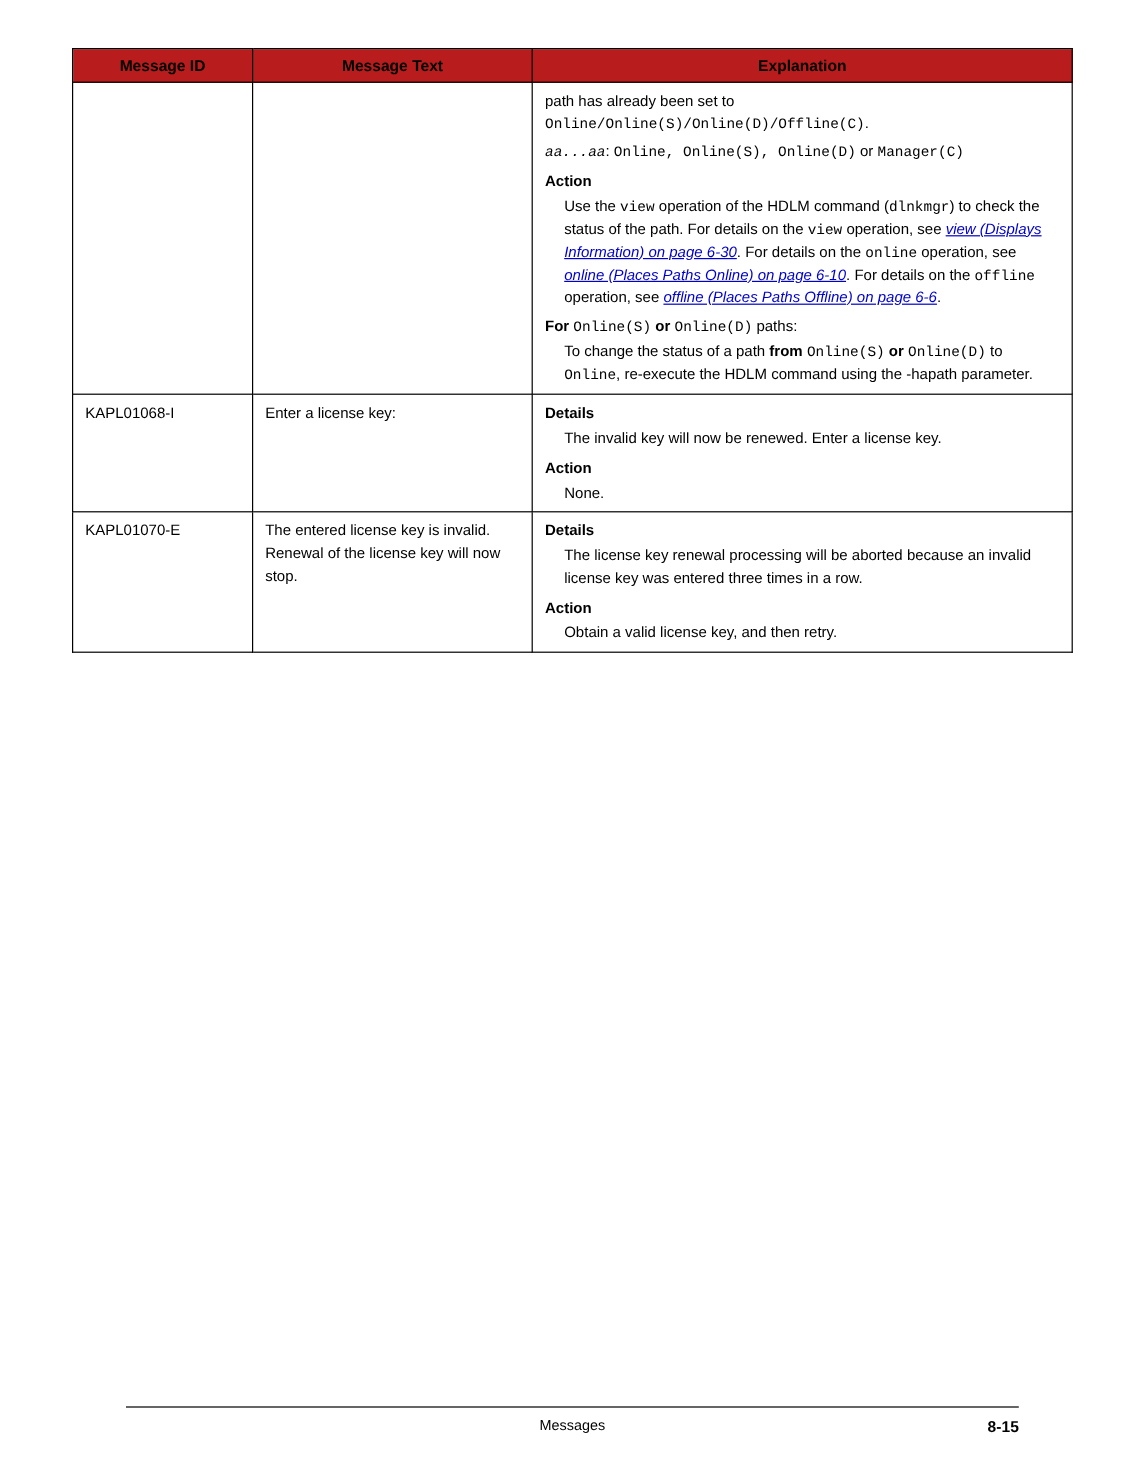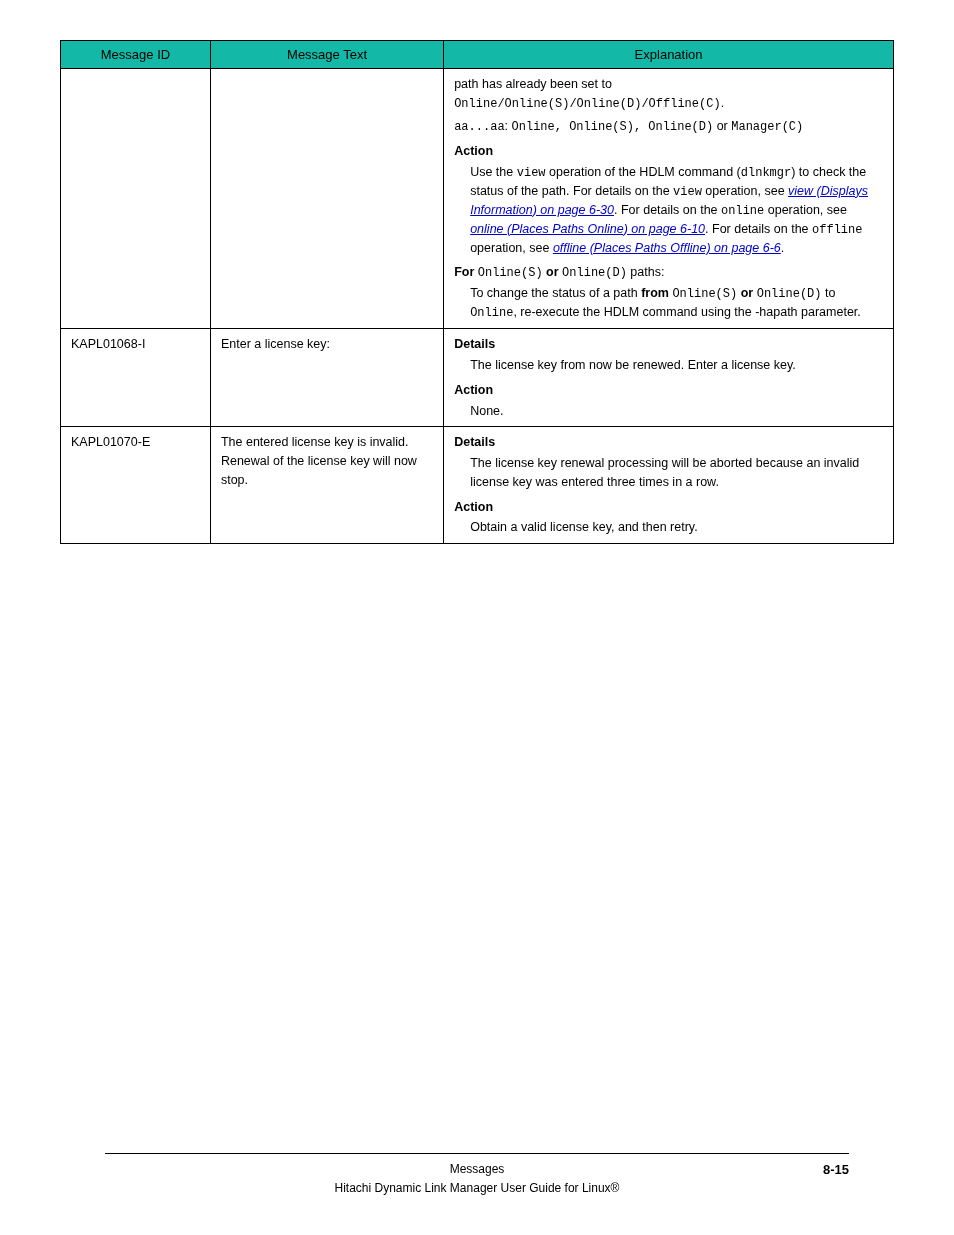--- a/index.html
+++ b/index.html
@@ -19,22 +19,22 @@
       width: 100%;
       border-collapse: collapse;
       border: 1.5px solid #000;
     }
     th, td {
       border: 1.5px solid #000;
       padding: 6px 10px;
       vertical-align: top;
     }
     th {
-      background: #14b8a6;
-      font-weight: normal;
+      background: #b91c1c;
+      font-weight: bold;
       text-align: center;
       font-size: 13px;
     }
     td {
       font-size: 12.5px;
       line-height: 1.5;
     }
     .section-label {
       font-weight: bold;
       margin-top: 4px;
@@ -49,21 +49,21 @@
     code, .mono {
       font-family: 'Courier New', Courier, monospace;
       font-size: 12px;
     }
     .link-text {
       color: #0000cc;
       text-decoration: underline;
       cursor: pointer;
       font-style: italic;
     }
-    .italic { }
+    .italic { font-style: italic; }
   </style>
 </head>
 <body>
 
 <div class="page-container">
   <table>
     <thead>
       <tr>
         <th style="width:18%">Message ID</th>
         <th style="width:28%">Message Text</th>
@@ -93,21 +93,21 @@
             To change the status of a path <strong>from</strong> <span class="mono">Online(S)</span> <strong>or</strong> <span class="mono">Online(D)</span> to <span class="mono">Online</span>, re-execute the HDLM command using the -hapath parameter.
           </div>
         </td>
       </tr>
 
       <tr>
         <td>KAPL01068-I</td>
         <td>Enter a license key:</td>
         <td>
           <div class="section-label">Details</div>
-          <div class="indented">The license key from now be renewed. Enter a license key.</div>
+          <div class="indented">The invalid key will now be renewed. Enter a license key.</div>
           <div class="section-label" style="margin-top:6px">Action</div>
           <div class="indented">None.</div>
         </td>
       </tr>
 
 
       <tr>
         <td>KAPL01070-E</td>
         <td>The entered license key is invalid. Renewal of the license key will now stop.</td>
         <td>
@@ -122,17 +122,14 @@
   </table>
 </div>
 
 <div style="position:absolute; bottom:40px; left:0; right:0;">
   <div style="width:78%; margin:0 auto;">
     <div style="border-top:1px solid #000; margin-bottom:8px;"></div>
     <div style="display:flex; justify-content:center; align-items:center; position:relative;">
       <span style="font-size:12px;">Messages</span>
       <span style="position:absolute; right:0; font-size:13px; font-weight:bold;">8-15</span>
     </div>
-    <div style="text-align:center; margin-top:4px;">
-      <span style="font-size:12px;">Hitachi Dynamic Link Manager User Guide for Linux®</span>
-    </div>
   </div>
 </div>
 
 </body></html>

